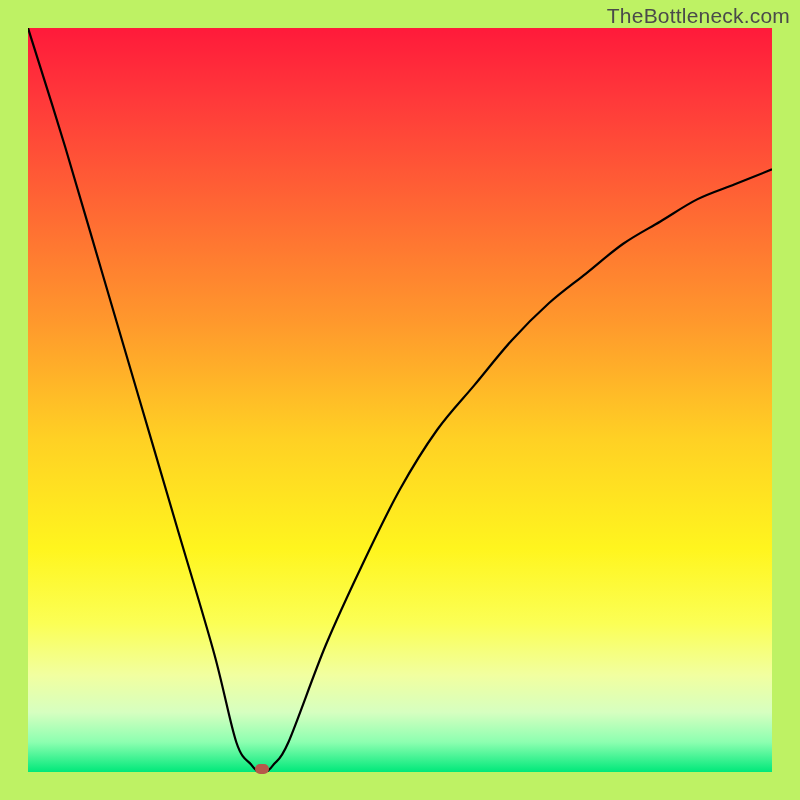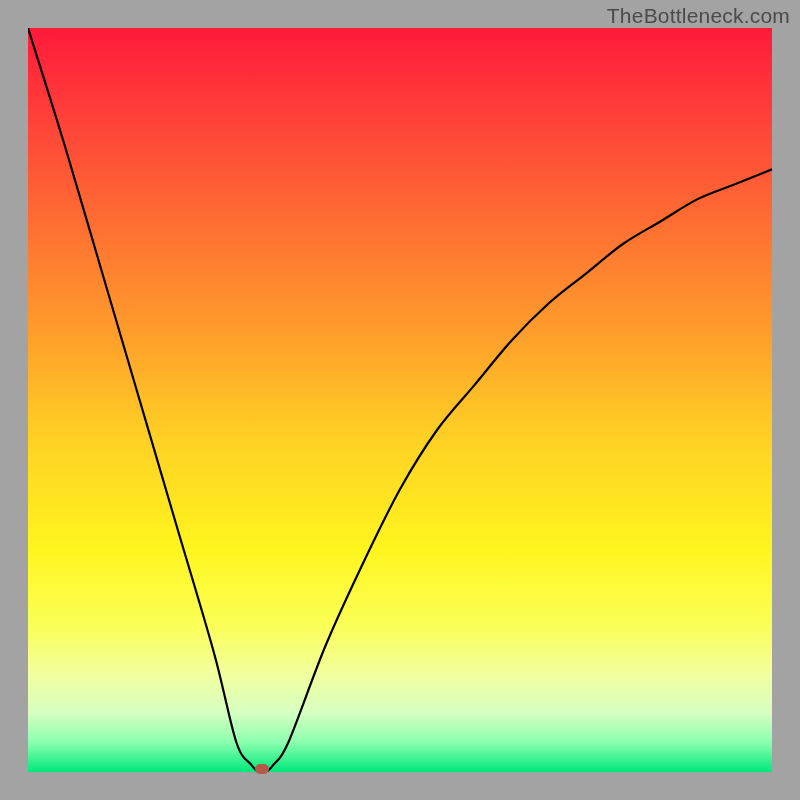--- a/index.html
+++ b/index.html
@@ -8,21 +8,21 @@
     width: 800px;
     height: 800px;
     background: #000;
     font-family: Arial, Helvetica, sans-serif;
     overflow: hidden;
   }
   .frame {
     position: relative;
     width: 800px;
     height: 800px;
-    background: #a3a3a3;
+    background: #bef264;
   }
   .plot {
     position: absolute;
     left: 28px;
     top: 28px;
     width: 744px;
     height: 744px;
     background: linear-gradient(to bottom,
       #ff1a3a 0%,
       #ff3a3a 10%,

